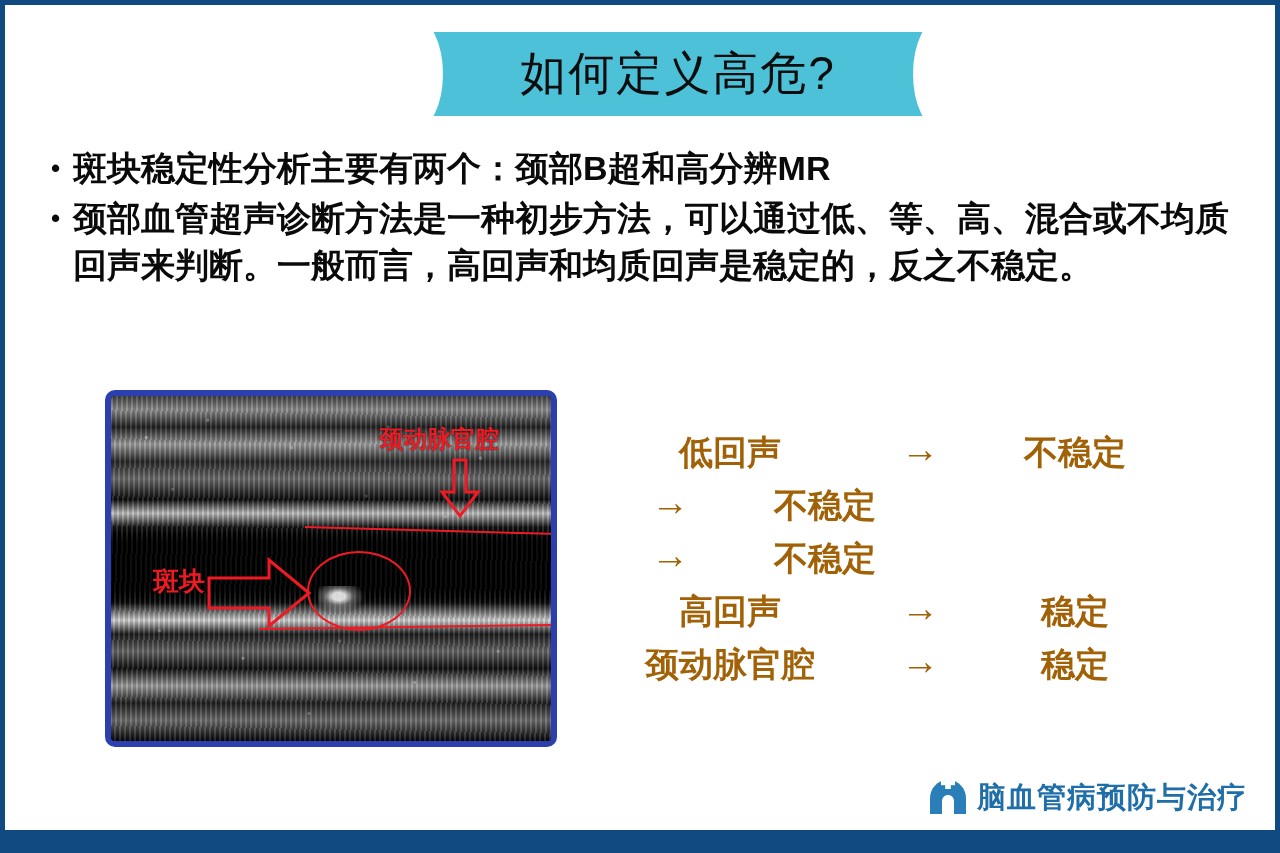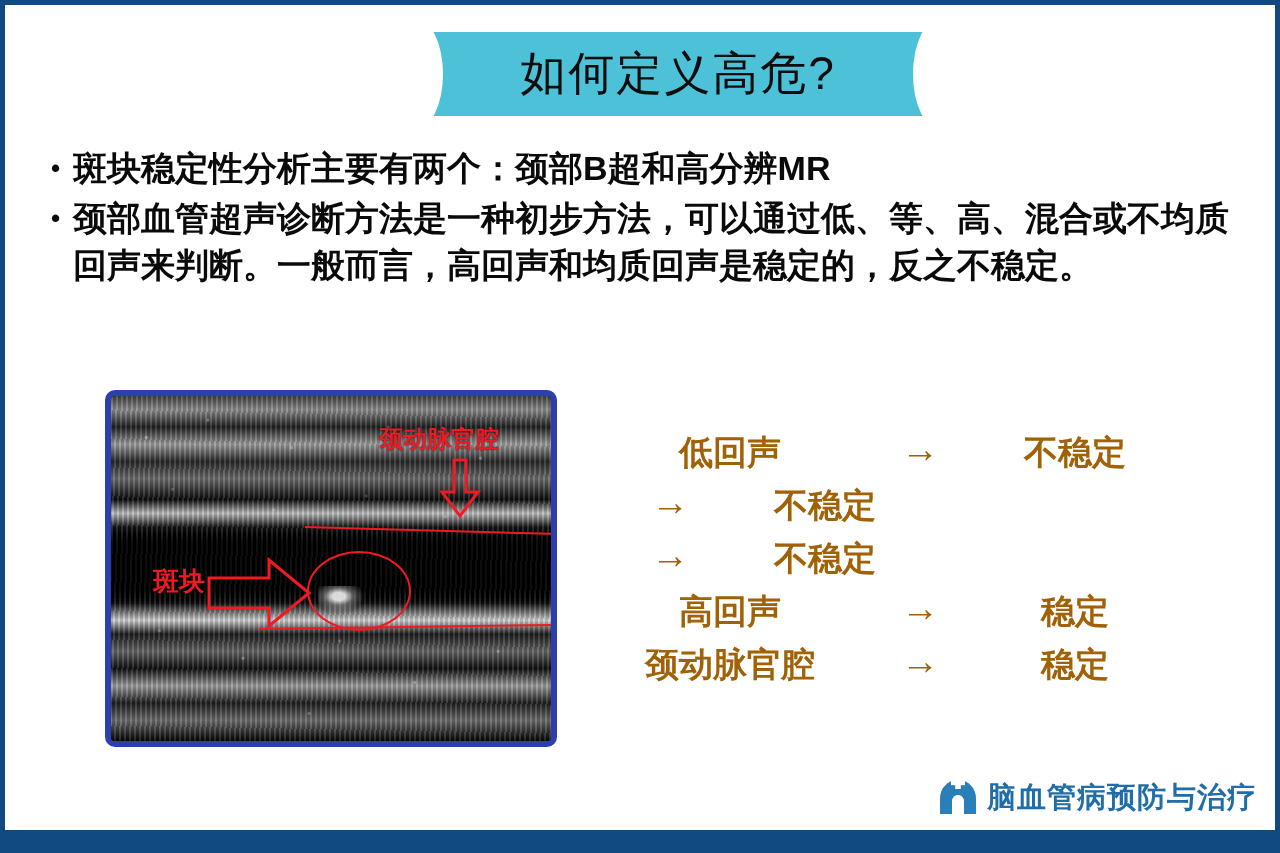--- a/index.html
+++ b/index.html
@@ -173,21 +173,21 @@
     line-height:1;
   }
   .echo-result{
     flex:0 0 180px;
     text-align:center;
     white-space:nowrap;
   }
   
   .footer-logo{
     position:absolute;
-    right:18px;bottom:28px;
+    right:28px;bottom:28px;
     display:flex;align-items:center;gap:8px;
   }
   .footer-text{
     color:#1f6ea8;
     font-weight:bold;
     font-size:29px;
     letter-spacing:1px;
     white-space:nowrap;
   }
   .footer-bar{

